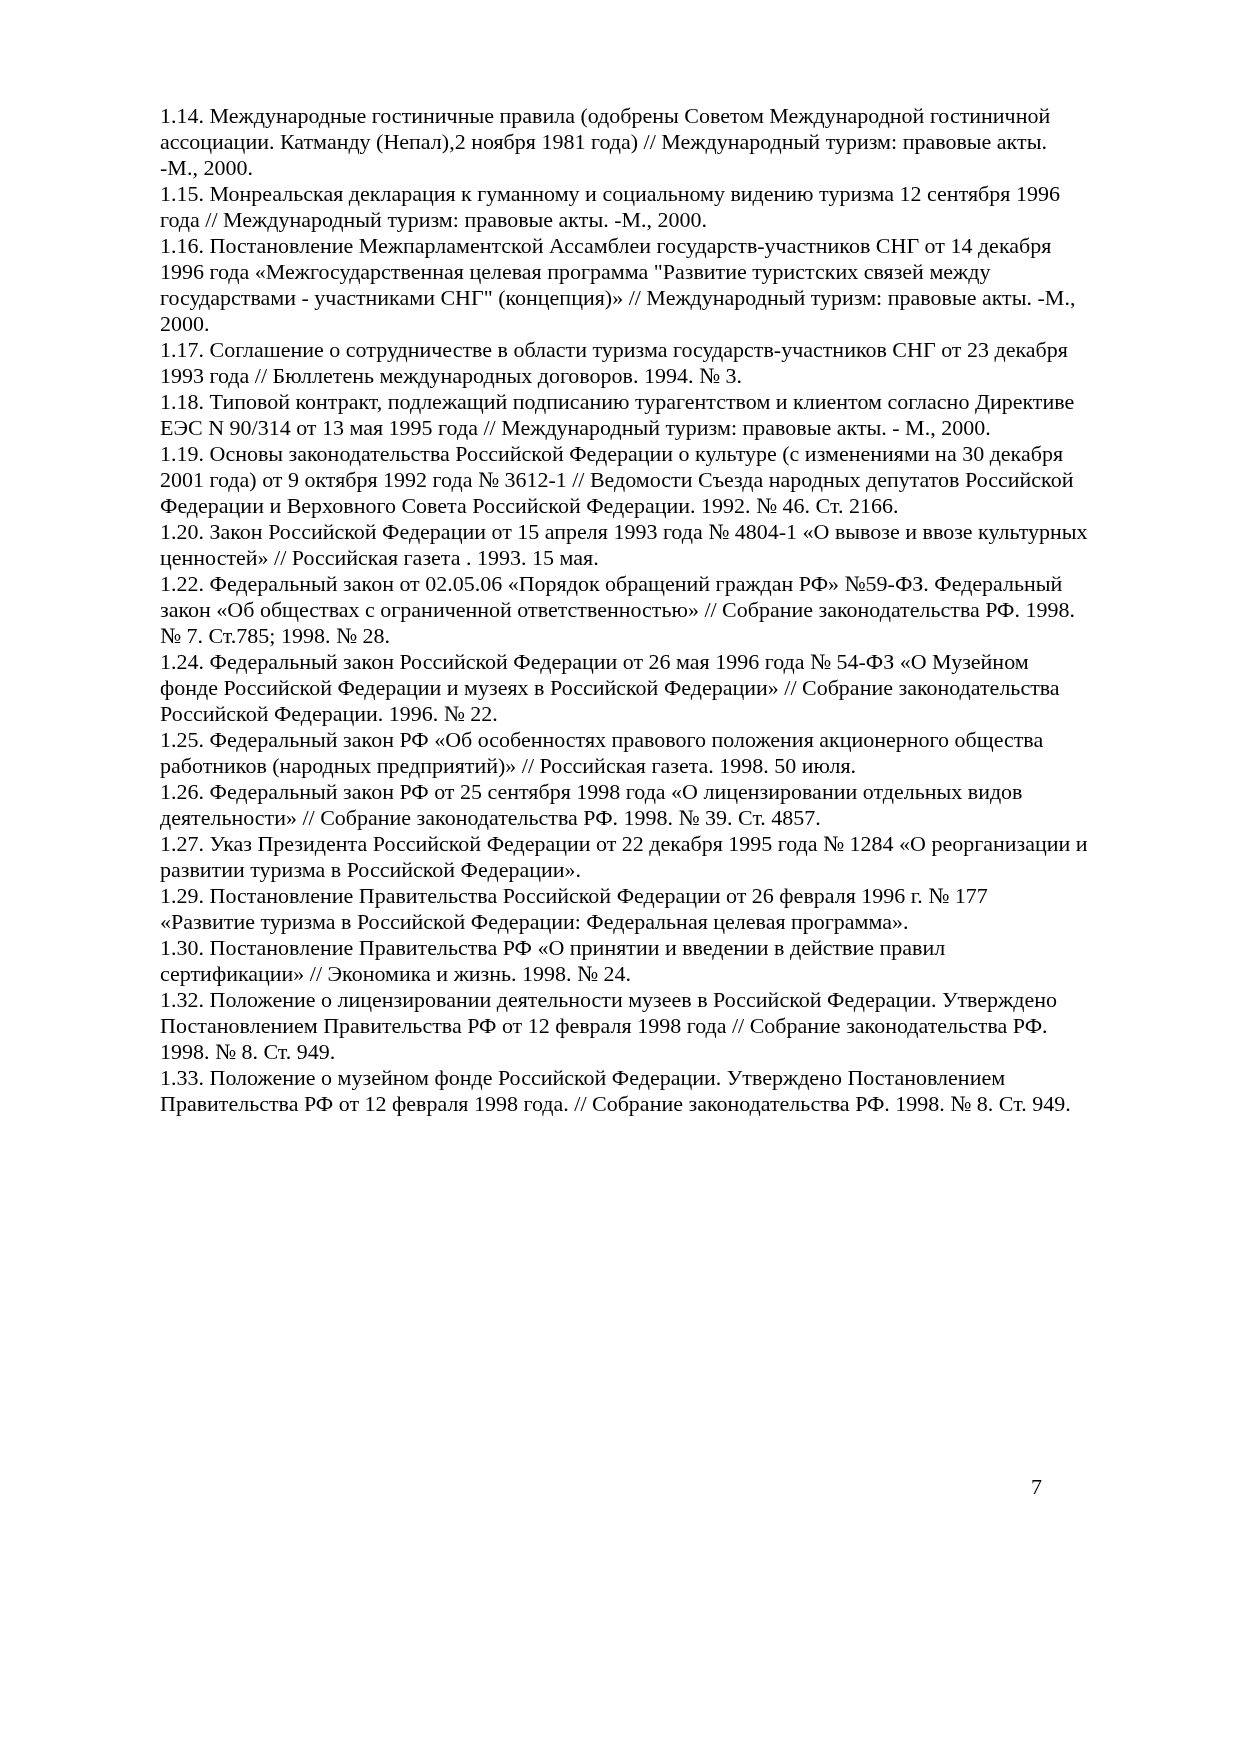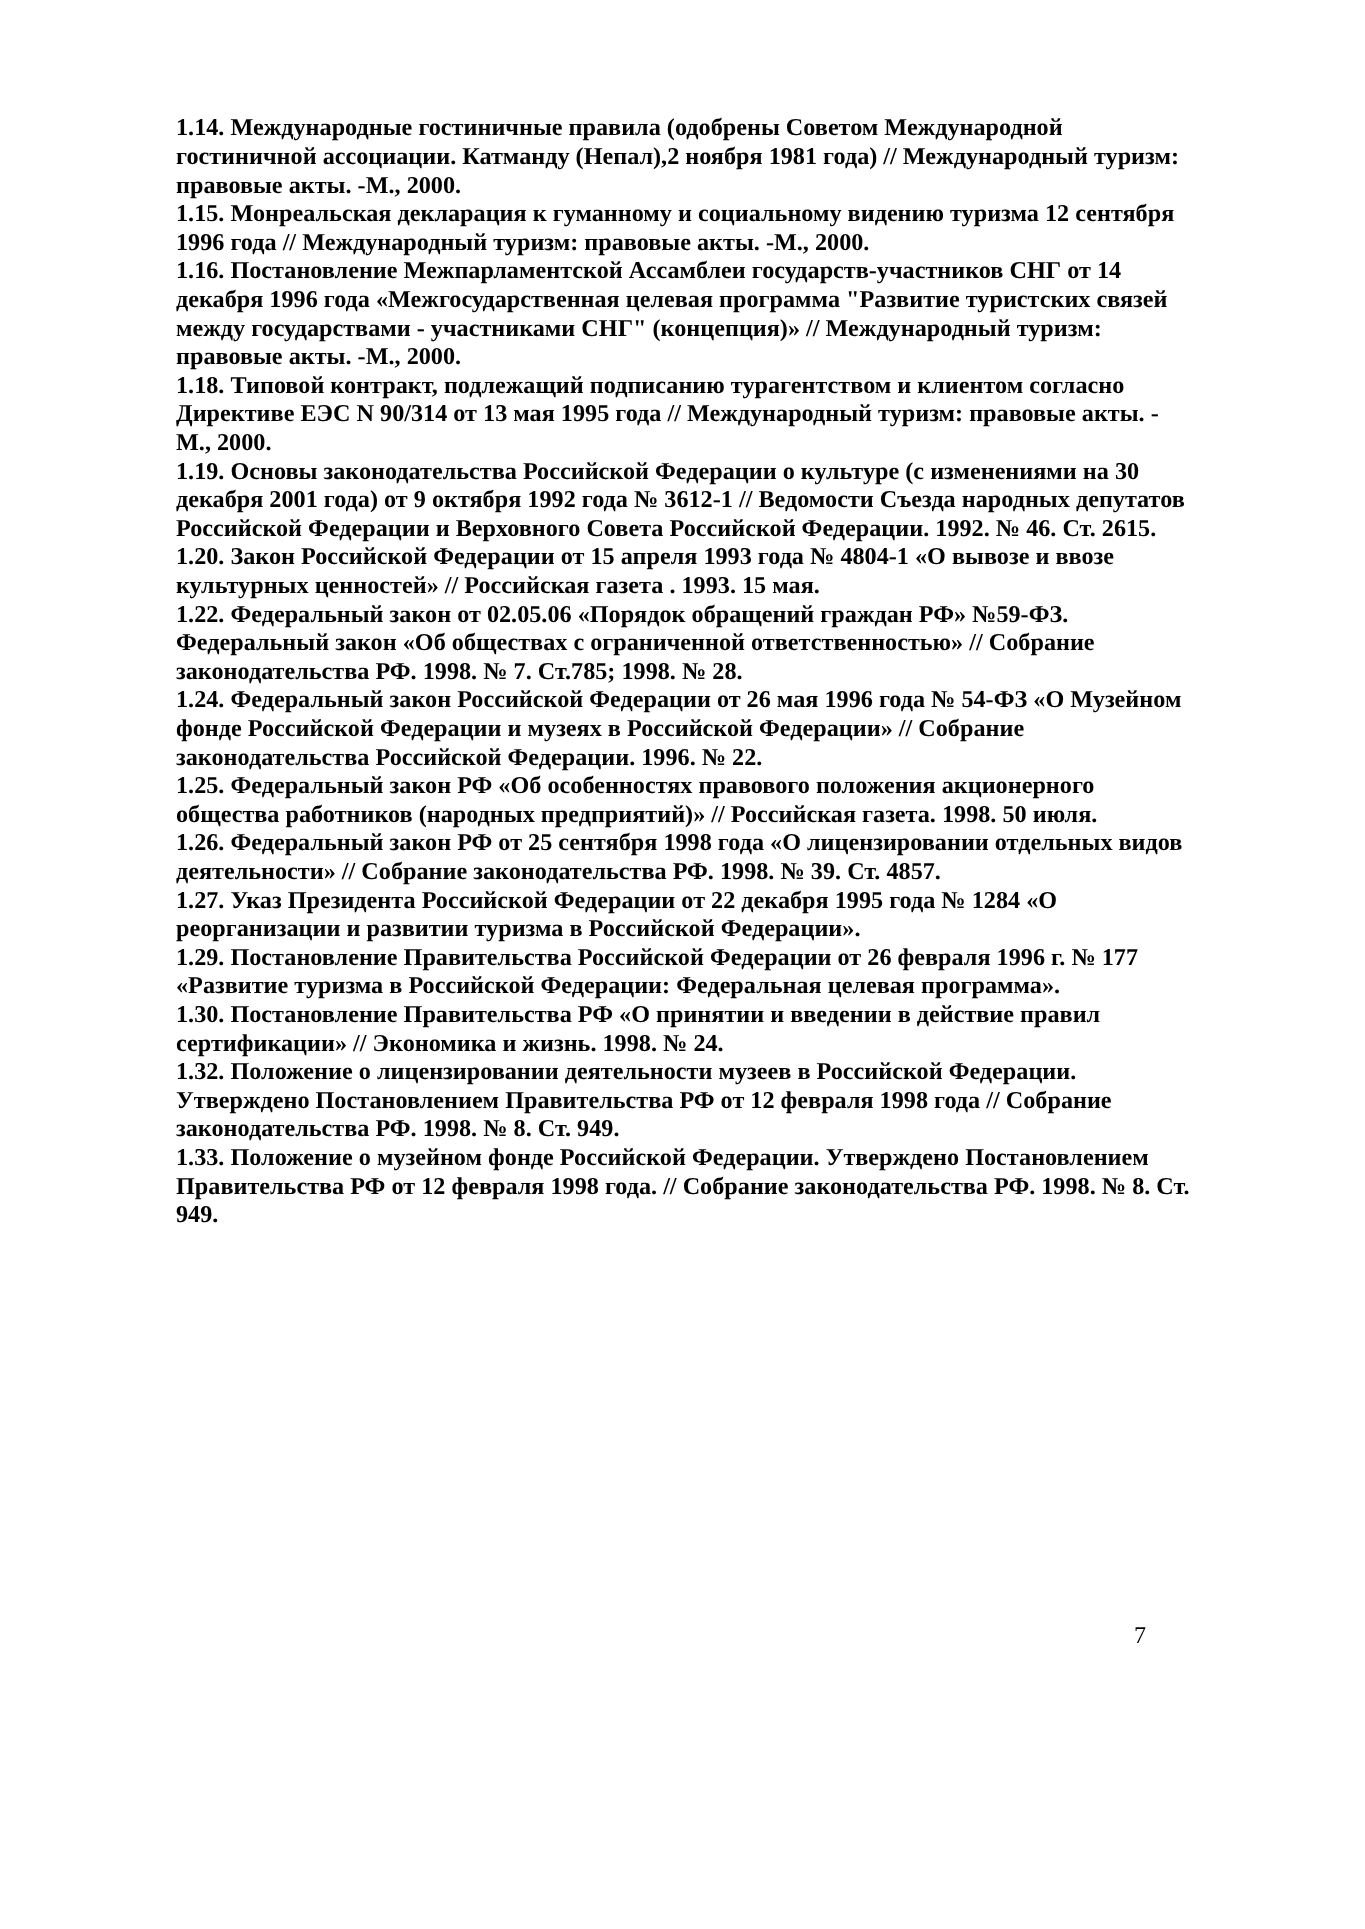--- a/index.html
+++ b/index.html
@@ -21,42 +21,42 @@
     left: 160px;
     top: 103px;
     width: 928px;
     font-size: 22px;
     line-height: 26px;
     text-align: left;
   }
   .content p {
     margin: 0;
     padding: 0;
-    font-weight: bold;
   }
   .page-number {
     position: absolute;
     left: 1012px;
     top: 1474px;
     width: 30px;
     font-size: 22px;
     line-height: 26px;
     text-align: right;
   }
 </style>
 </head>
 <body>
 
 <div class="page">
   <div class="content" id="refList">
       <p>1.14. Международные гостиничные правила (одобрены Советом Международной гостиничной ассоциации. Катманду (Непал),2 ноября 1981 года) // Международный туризм: правовые акты. -М., 2000.</p>
       <p>1.15. Монреальская декларация к гуманному и социальному видению туризма 12 сентября 1996 года // Международный туризм: правовые акты. -М., 2000.</p>
       <p>1.16. Постановление Межпарламентской Ассамблеи государств-участников СНГ от 14 декабря 1996 года «Межгосударственная целевая программа "Развитие туристских связей между государствами - участниками СНГ" (концепция)» // Международный туризм: правовые акты. -М., 2000.</p>
+      <p>1.17. Соглашение о сотрудничестве в области туризма государств-участников СНГ от 23 декабря 1993 года // Бюллетень международных договоров. 1994. № 3.</p>
       <p>1.18. Типовой контракт, подлежащий подписанию турагентством и клиентом согласно Директиве ЕЭС N 90/314 от 13 мая 1995 года // Международный туризм: правовые акты. - М., 2000.</p>
-      <p>1.19. Основы законодательства Российской Федерации о культуре (с изменениями на 30 декабря 2001 года) от 9 октября 1992 года № 3612-1 // Ведомости Съезда народных депутатов Российской Федерации и Верховного Совета Российской Федерации. 1992. № 46. Ст. 2615.</p>
+      <p>1.19. Основы законодательства Российской Федерации о культуре (с изменениями на 30 декабря 2001 года) от 9 октября 1992 года № 3612-1 // Ведомости Съезда народных депутатов Российской Федерации и Верховного Совета Российской Федерации. 1992. № 46. Ст. 2166.</p>
       <p>1.20. Закон Российской Федерации от 15 апреля 1993 года № 4804-1 «О вывозе и ввозе культурных ценностей» // Российская газета . 1993. 15 мая.</p>
       <p>1.22. Федеральный закон от 02.05.06 «Порядок обращений граждан РФ» №59-ФЗ. Федеральный закон «Об обществах с ограниченной ответственностью» // Собрание законодательства РФ. 1998. № 7. Ст.785; 1998. № 28.</p>
       <p>1.24. Федеральный закон Российской Федерации от 26 мая 1996 года № 54-ФЗ «О Музейном фонде Российской Федерации и музеях в Российской Федерации» // Собрание законодательства Российской Федерации. 1996. № 22.</p>
       <p>1.25. Федеральный закон РФ «Об особенностях правового положения акционерного общества работников (народных предприятий)» // Российская газета. 1998. 50 июля.</p>
       <p>1.26. Федеральный закон РФ от 25 сентября 1998 года «О лицензировании отдельных видов деятельности» // Собрание законодательства РФ. 1998. № 39. Ст. 4857.</p>
       <p>1.27. Указ Президента Российской Федерации от 22 декабря 1995 года № 1284 «О реорганизации и развитии туризма в Российской Федерации».</p>
       <p>1.29. Постановление Правительства Российской Федерации от 26 февраля 1996 г. № 177 «Развитие туризма в Российской Федерации: Федеральная целевая программа».</p>
       <p>1.30. Постановление Правительства РФ «О принятии и введении в действие правил сертификации» // Экономика и жизнь. 1998. № 24.</p>
       <p>1.32. Положение о лицензировании деятельности музеев в Российской Федерации. Утверждено Постановлением Правительства РФ от 12 февраля 1998 года // Собрание законодательства РФ. 1998. № 8. Ст. 949.</p>
       <p>1.33. Положение о музейном фонде Российской Федерации. Утверждено Постановлением Правительства РФ от 12 февраля 1998 года. // Собрание законодательства РФ. 1998. № 8. Ст. 949.</p>

